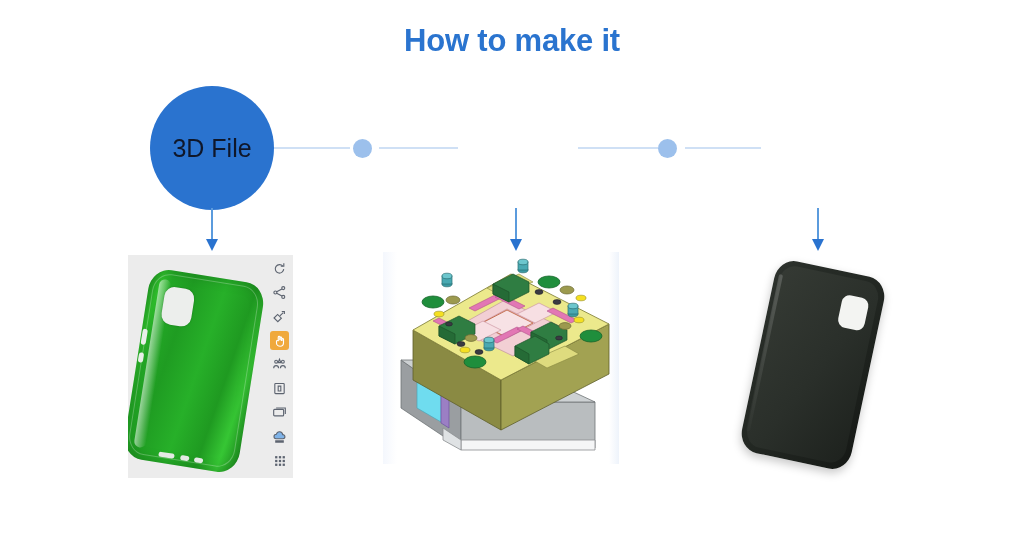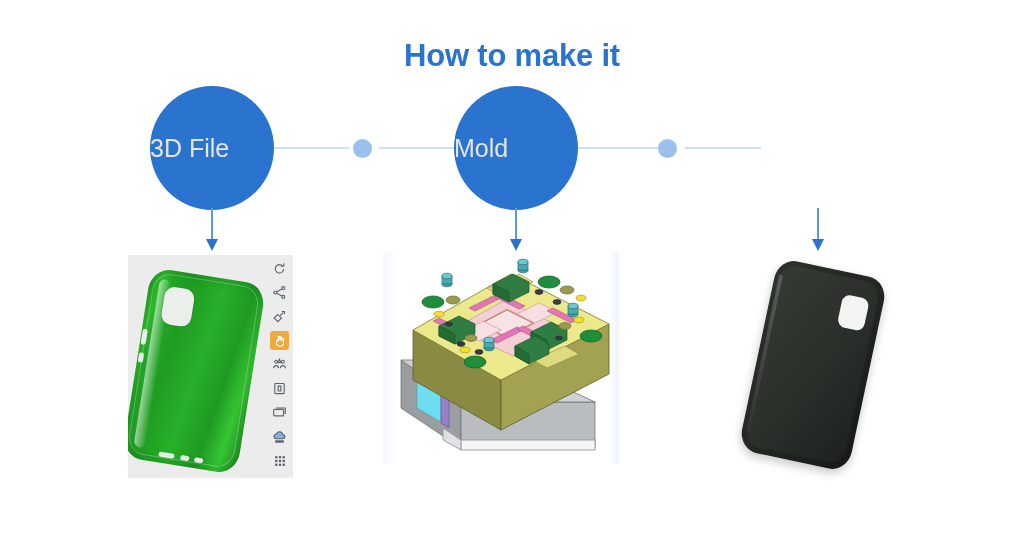--- a/index.html
+++ b/index.html
@@ -24,21 +24,20 @@
     left: 0;
     top: 24px;
     width: 1024px;
     text-align: center;
     font-size: 31px;
     font-weight: bold;
     color: #2a74cf;
     letter-spacing: -0.2px;
     line-height: 34px;
     white-space: nowrap;
-    margin-top: 15px;
   }
 
   
   #flow {
     position: absolute;
     left: 0;
     top: 0;
     width: 1024px;
     height: 557px;
   }
@@ -58,21 +57,22 @@
   }
   .node-circle {
     position: absolute;
     width: 124px;
     height: 124px;
     border-radius: 50%;
     background: #2a73cf;
     top: 86px;
     display: flex;
     align-items: center;
-    color: #e5e5e5;
+    justify-content: center;
+    color: #0f172a;
     font-size: 25px;
     line-height: 26px;
     white-space: nowrap;
   }
 
   
   .down-arrow {
     position: absolute;
     top: 208px;
     width: 16px;
@@ -303,23 +303,20 @@
     <div class="connector-line" style="left:274px; width:76px;"></div>
     <div class="connector-line" style="left:379px; width:79px;"></div>
     <div class="connector-line" style="left:578px; width:80px;"></div>
     <div class="connector-line" style="left:685px; width:76px;"></div>
 
     <div class="connector-dot" style="left:353px;"></div>
     <div class="connector-dot" style="left:658px;"></div>
 
     <div class="node-circle" style="left:150px;">
       <span>3D File</span>
-    </div>
-    <div class="node-circle" style="left:454px;">
-      <span>Mold</span>
     </div>
 
     <div class="down-arrow" style="left:204px;">
       <div class="shaft"></div>
       <div class="head"></div>
     </div>
     <div class="down-arrow" style="left:508px;">
       <div class="shaft"></div>
       <div class="head"></div>
     </div>

